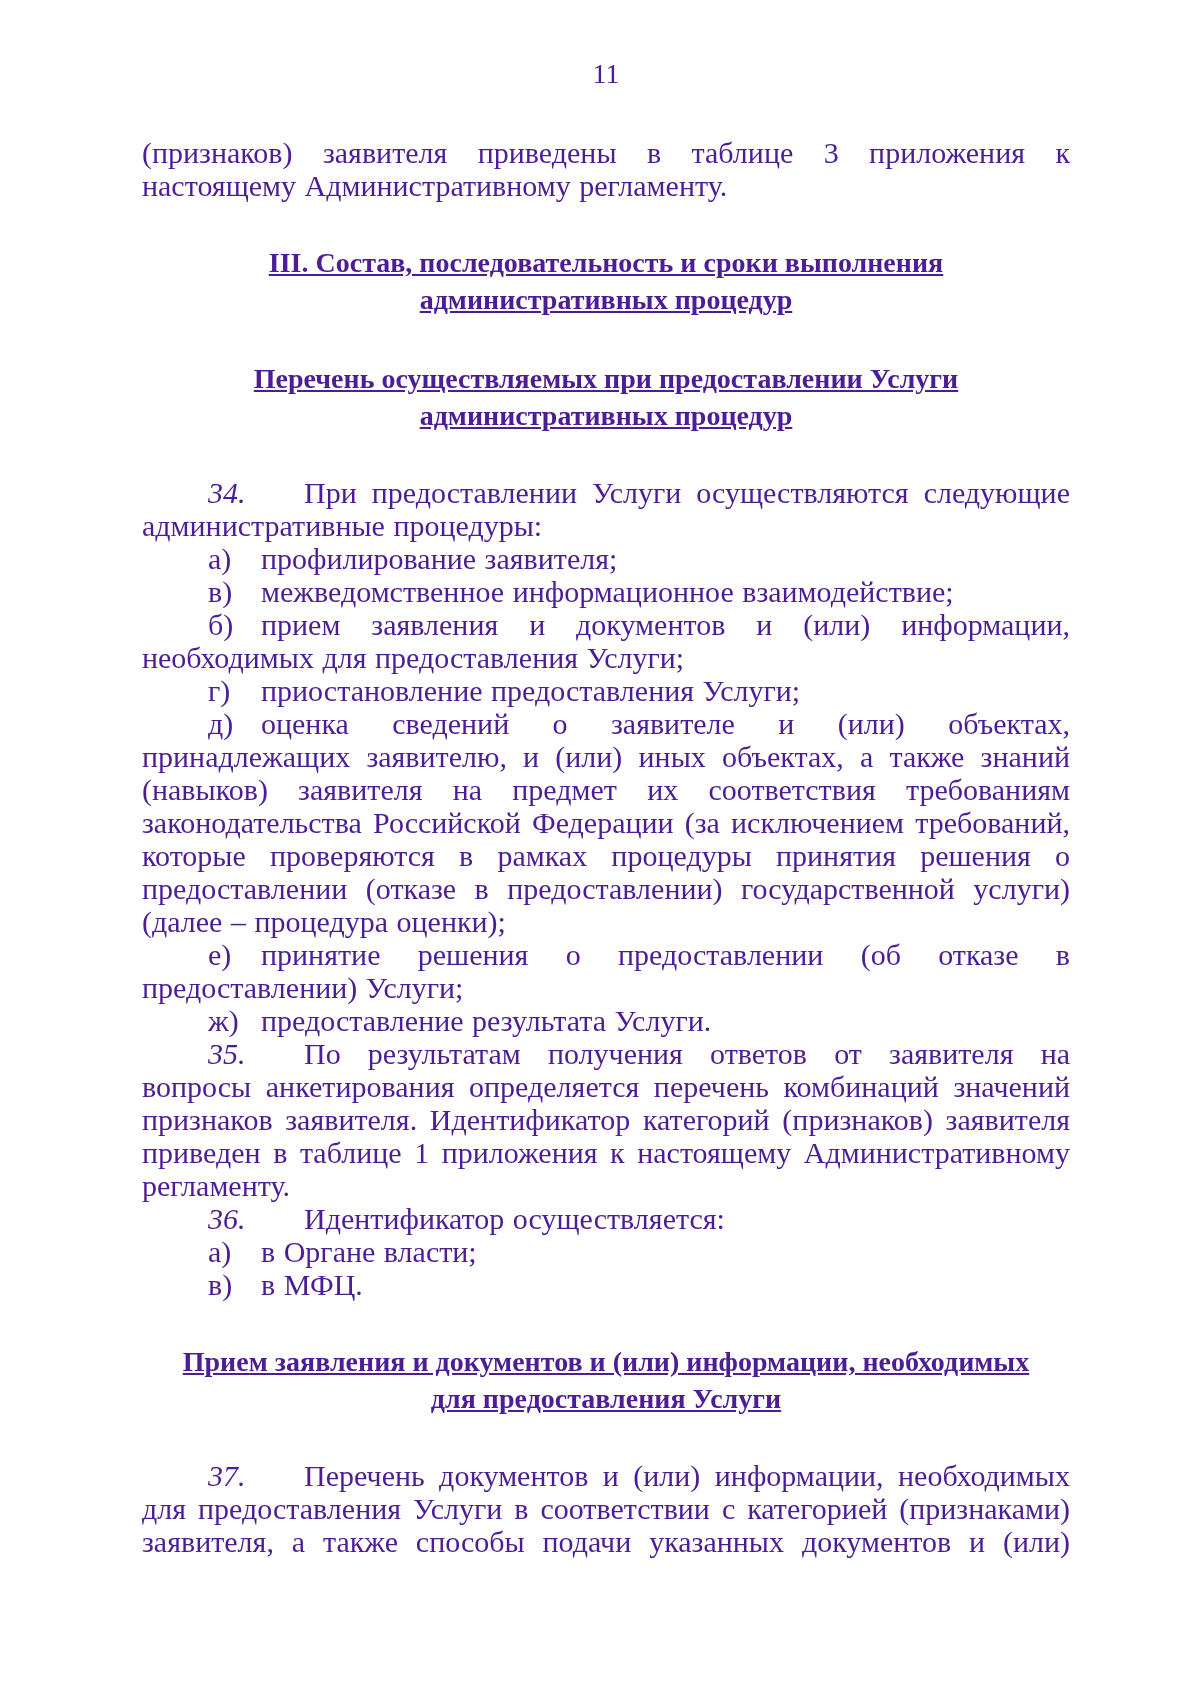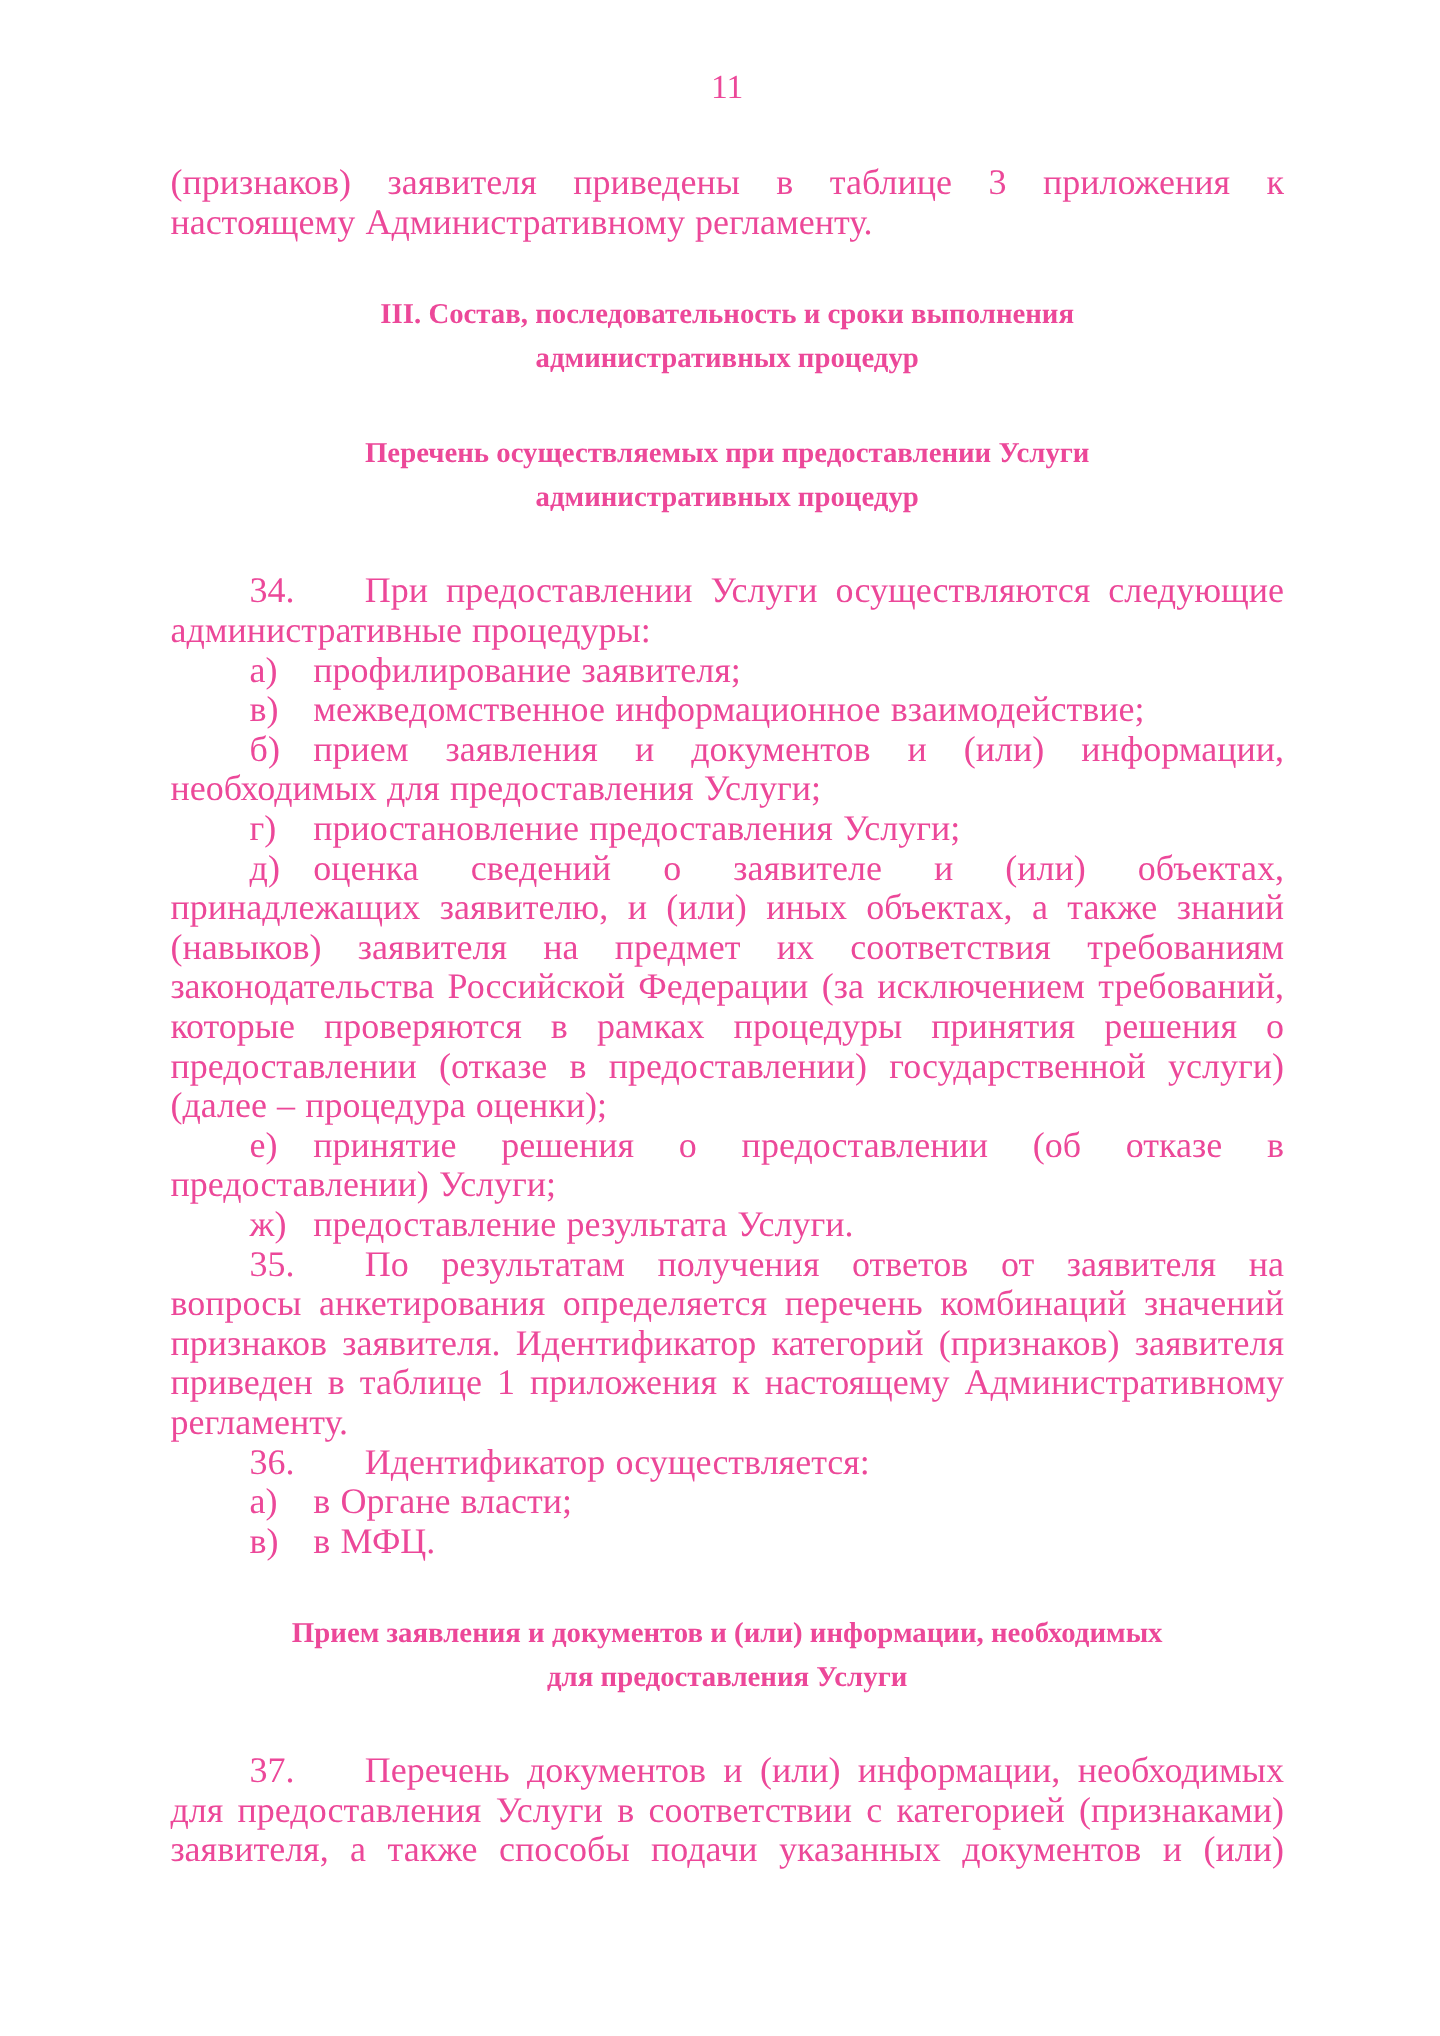--- a/index.html
+++ b/index.html
@@ -6,21 +6,21 @@
     margin: 0;
     padding: 0;
     background: #ffffff;
   }
   .sheet {
     position: relative;
     width: 1200px;
     height: 1697px;
     box-sizing: border-box;
     background: #ffffff;
-    color: #ec4899;
+    color: #4c1d95;
     font-family: "Liberation Serif", "DejaVu Serif", serif;
     padding: 58px 130px 0 142px;
     overflow: hidden;
   }
   .pagenum {
     text-align: center;
     font-size: 28px;
     line-height: 32px;
     margin: 0 0 46px 0;
   }
@@ -32,28 +32,29 @@
     text-indent: 66px;
     word-spacing: 1px;
   }
   .para.noindent { text-indent: 0; }
   .para.cont { text-align-last: justify; }
   .mk {
     display: inline-block;
     text-indent: 0;
     text-align: left;
   }
-  .mk-num { min-width: 96px; }
+  .mk-num { min-width: 96px; font-style: italic; }
   .mk-let { min-width: 53px; }
   .h {
     font-weight: bold;
     text-align: center;
-    font-size: 24px;
+    font-size: 28px;
     line-height: 37px;
     margin: 42px 0;
+    text-decoration: underline;
   }
   .h .hline { display: block; }
 </style>
 </head>
 <body>
 
 <div class="sheet">
 
   <div class="pagenum">11</div>
 

